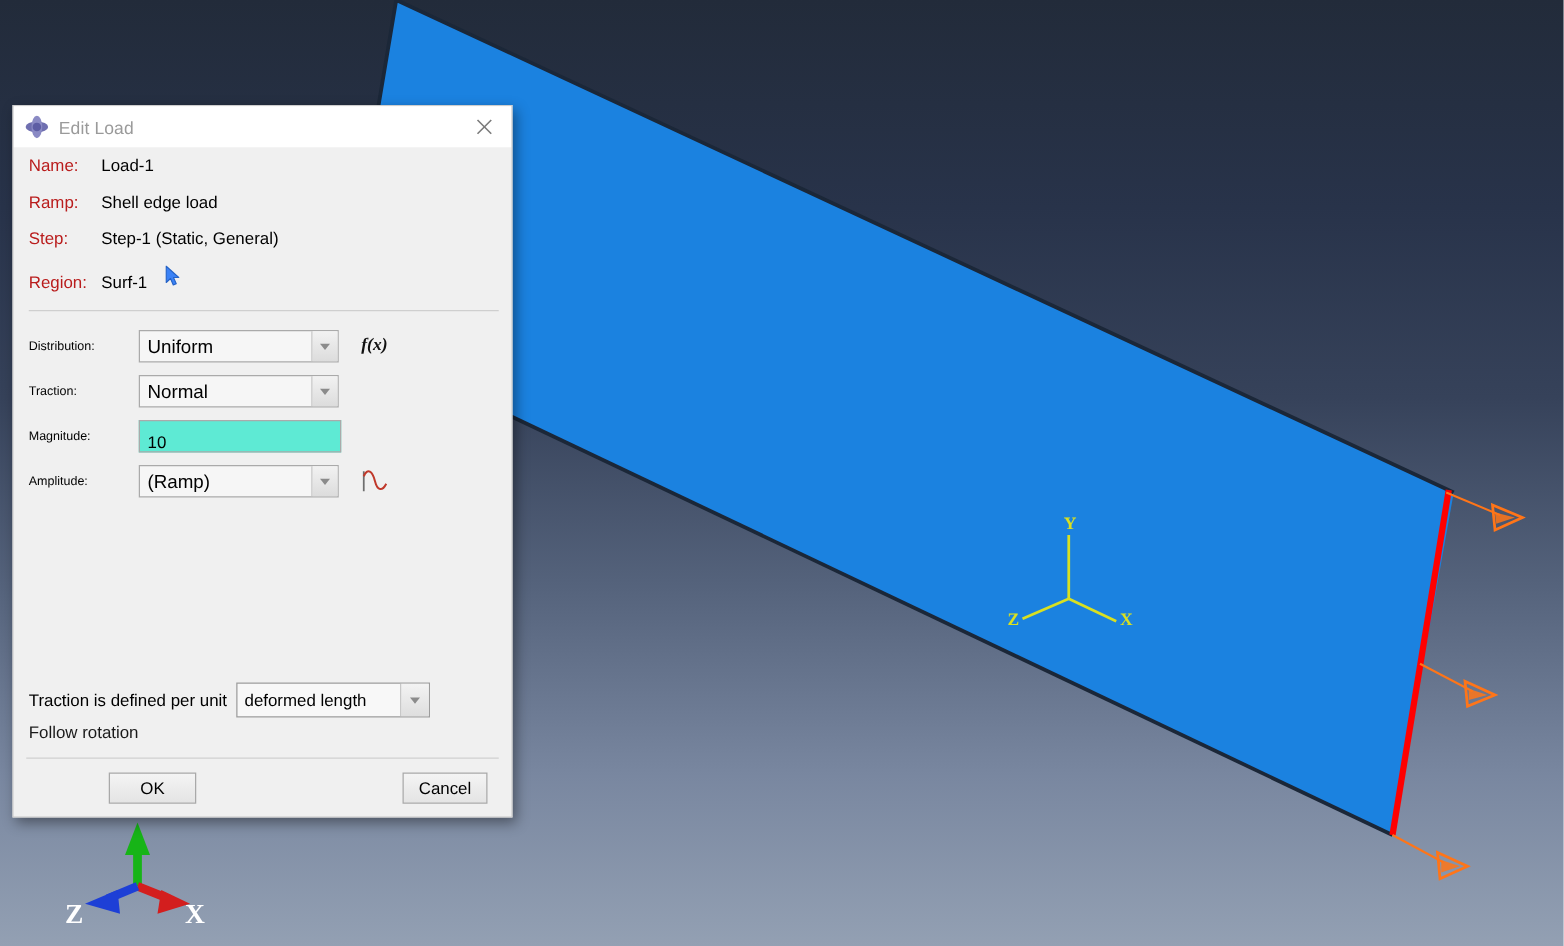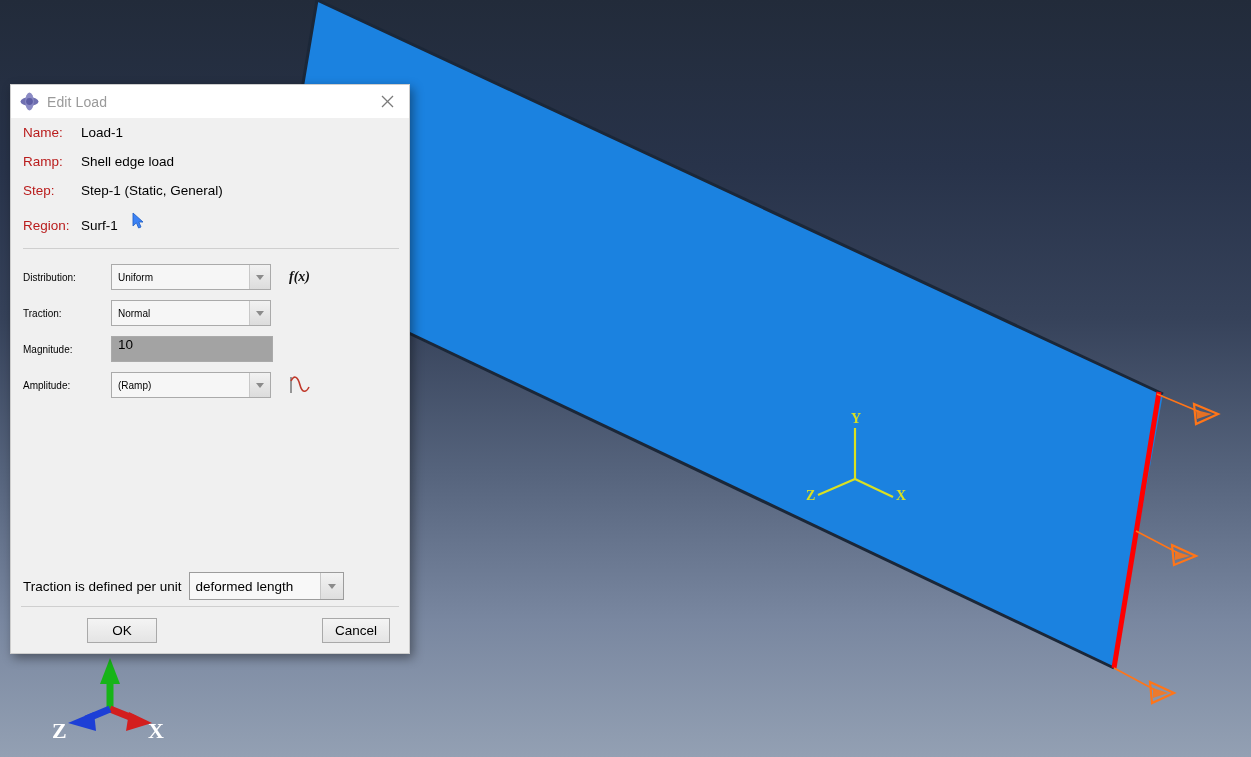--- a/index.html
+++ b/index.html
@@ -151,21 +151,21 @@
     border: 1px solid #aaaaaa;
     background: #f6f6f6;
     display: flex;
     align-items: center;
     box-sizing: border-box;
     position: relative;
     cursor: default;
   }
   .combo .cval {
     padding-left: 6px;
-    font-size: 10px;
+    font-size: 15px;
     white-space: nowrap;
     overflow: hidden;
   }
   .combo .carrow {
     position: absolute;
     right: 0;
     top: 0;
     bottom: 0;
     width: 20px;
     background: linear-gradient(to bottom, #f2f2f2, #dcdcdc);
@@ -178,24 +178,24 @@
     width: 0; height: 0;
     border-left: 4.5px solid transparent;
     border-right: 4.5px solid transparent;
     border-top: 5px solid #8b8b8b;
   }
 
   .textinput {
     width: 162px;
     height: 26px;
     border: 1px solid #aaaaaa;
-    background: #a3a3a3;
-    box-sizing: border-box;
-    display: flex;
-    align-items: flex-start;
+    background: #5eead4;
+    box-sizing: border-box;
+    display: flex;
+    align-items: flex-end;
     font-size: 13.5px;
     padding-left: 6px;
     cursor: text;
   }
 
   .side-icon {
     margin-left: 18px;
     display: flex;
     align-items: center;
   }
@@ -446,20 +446,21 @@
         <div class="unitrow">
           <span class="unitlabel">Traction is defined per unit</span>
           <div class="unitcombo">
             <span class="cval">deformed length</span>
             <span class="carrow">
               <i class="chev"></i>
             </span>
           </div>
         </div>
 
+        <div class="followrow">Follow rotation</div>
 
         <hr class="btn-sep">
 
         <div class="btnrow">
           <div class="btn" id="ok-button">OK</div>
           <div class="btn" id="cancel-button">Cancel</div>
         </div>
       </div>
 
     </div>

